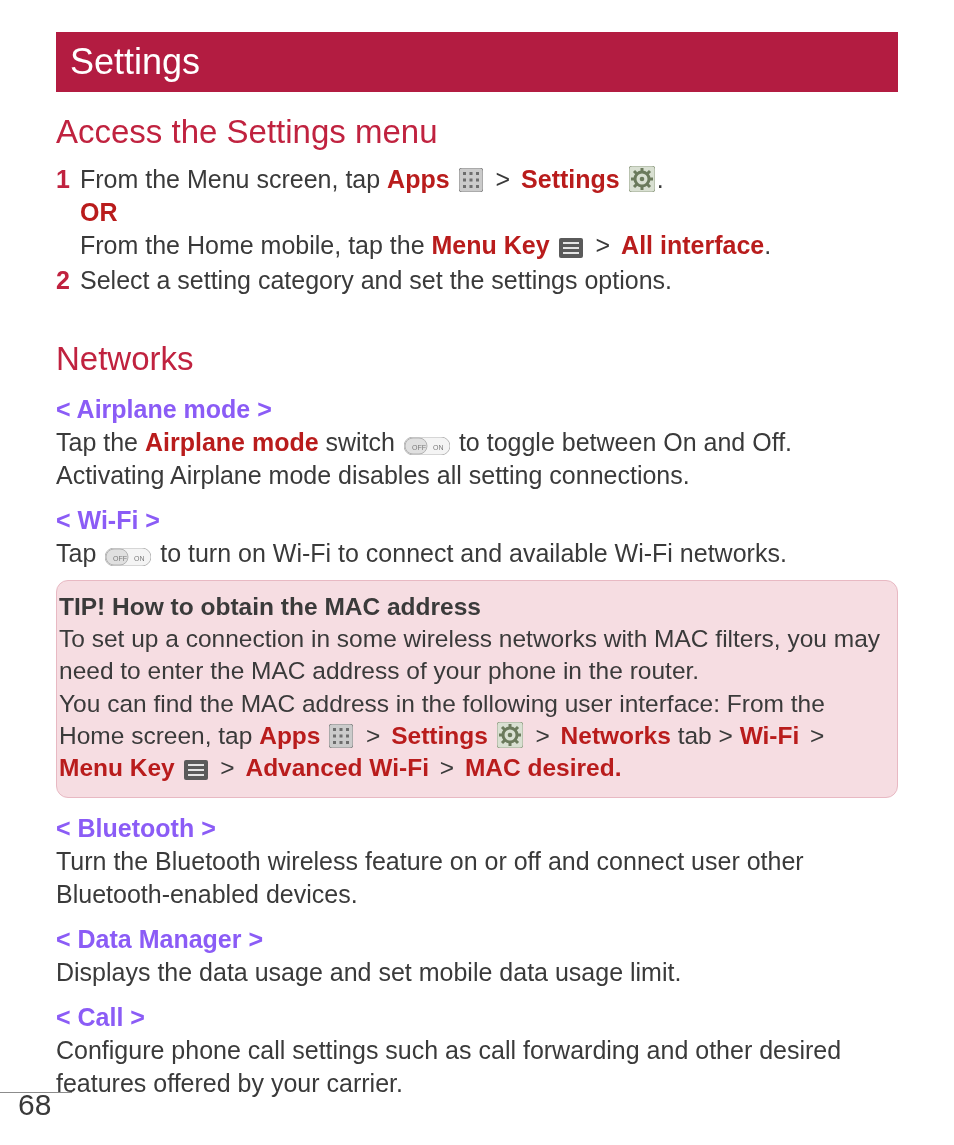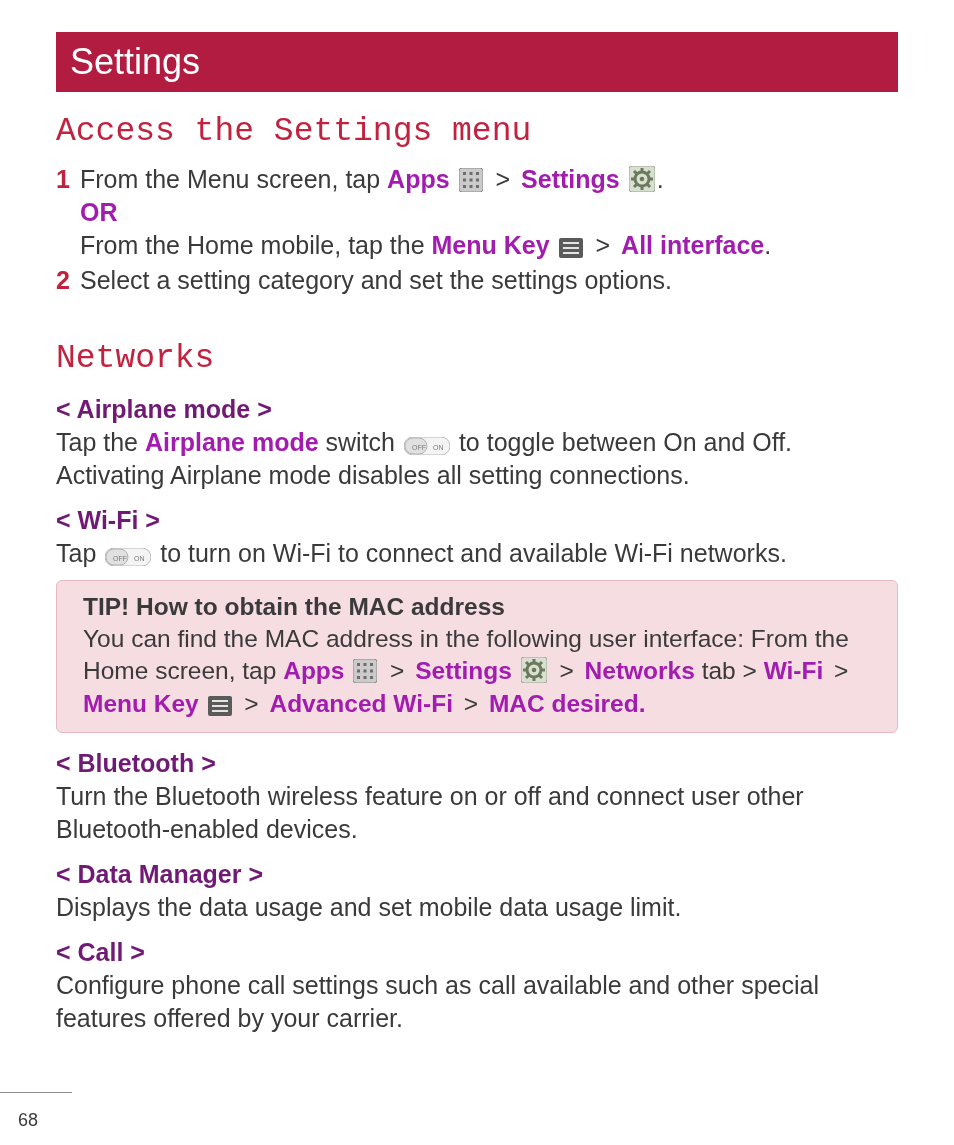--- a/index.html
+++ b/index.html
@@ -23,60 +23,59 @@
     font-size:36px;
     padding:6px 14px 6px 14px;
     margin-bottom:18px;
     font-weight:400;
   }
   h2.red{
     color:#c0223f;
     font-weight:400;
     font-size:33px;
     margin:14px 0 10px 0;
-    font-family:Liberation Mono, monospace;
   }
   .step-list{padding-left:0;margin:0;}
   .step{
     display:flex;
     align-items:flex-start;
     margin-bottom:2px;
   }
   .step-num{
     color:#c0223f;
     font-weight:700;
     width:24px;
     flex:0 0 24px;
     font-size:25px;
   }
   .step-body{flex:1;}
-  .bold{font-weight:700;color:#a21caf;}
+  .bold{font-weight:700;color:#b91c1c;}
   .sub{
     font-weight:700;
-    color:#701a75;
+    color:#8b5cf6;
     margin-top:12px;
     font-size:25px;
   }
   .tip{
     background:#f6dde2;
     border:1px solid #e8b9c3;
-    border-radius:6px;
-    padding:10px 14px 12px 26px;
+    border-radius:12px;
+    padding:10px 14px 12px 2px;
     margin:10px 0 14px 0;
     color:#3a3a3a;
     font-size:24.5px;
     line-height:1.32;
   }
   .tip-title{font-weight:700;}
   .sep{margin:0 4px;}
   .pgnum{
     position:absolute;
     left:18px;
-    bottom:12px;
-    font-size:18px;
+    bottom:20px;
+    font-size:30px;
     color:#3a3a3a;
   }
   .pgrule{
     position:absolute;
     left:0;
     bottom:52px;
     width:72px;
     height:1px;
     background:#8c8c8c;
   }
@@ -177,20 +176,21 @@
 
 <div class="sub">&lt; Wi-Fi &gt;</div>
 <div>
   <span>Tap </span><span class="icon"><svg width="46" height="18">
         <use href="#ic-switch"></use>
       </svg></span><span> to turn on Wi-Fi to connect and available Wi-Fi networks.</span>
 </div>
 
 <div class="tip">
   <div class="tip-title">TIP! How to obtain the MAC address</div>
+  <div>To set up a connection in some wireless networks with MAC filters, you may need to enter the MAC address of your phone in the router.</div>
   <div>
     <span>You can find the MAC address in the following user interface: From the Home screen, tap </span><span class="bold">Apps</span>
     <span class="icon"><svg width="24" height="24">
           <use href="#ic-apps"></use>
         </svg></span><span class="sep"> &gt; </span><span class="bold">Settings</span>
     <span class="icon"><svg width="26" height="26">
           <use href="#ic-gear"></use>
         </svg></span><span class="sep"> &gt; </span><span class="bold">Networks</span><span> tab &gt; </span><span class="bold">Wi-Fi</span><span class="sep"> &gt; </span><span class="bold">Menu Key</span>
     <span class="icon"><svg width="24" height="20">
           <use href="#ic-menu"></use>
@@ -198,16 +198,16 @@
   </div>
 </div>
 
 <div class="sub">&lt; Bluetooth &gt;</div>
 <div>Turn the Bluetooth wireless feature on or off and connect user other Bluetooth-enabled devices.</div>
 
 <div class="sub">&lt; Data Manager &gt;</div>
 <div>Displays the data usage and set mobile data usage limit.</div>
 
 <div class="sub">&lt; Call &gt;</div>
-<div>Configure phone call settings such as call available and other special features offered by your carrier.</div>
+<div>Configure phone call settings such as call forwarding and other desired features offered by your carrier.</div>
 
 <div class="pgrule"></div>
 <div class="pgnum">68</div>
 
 </body></html>

